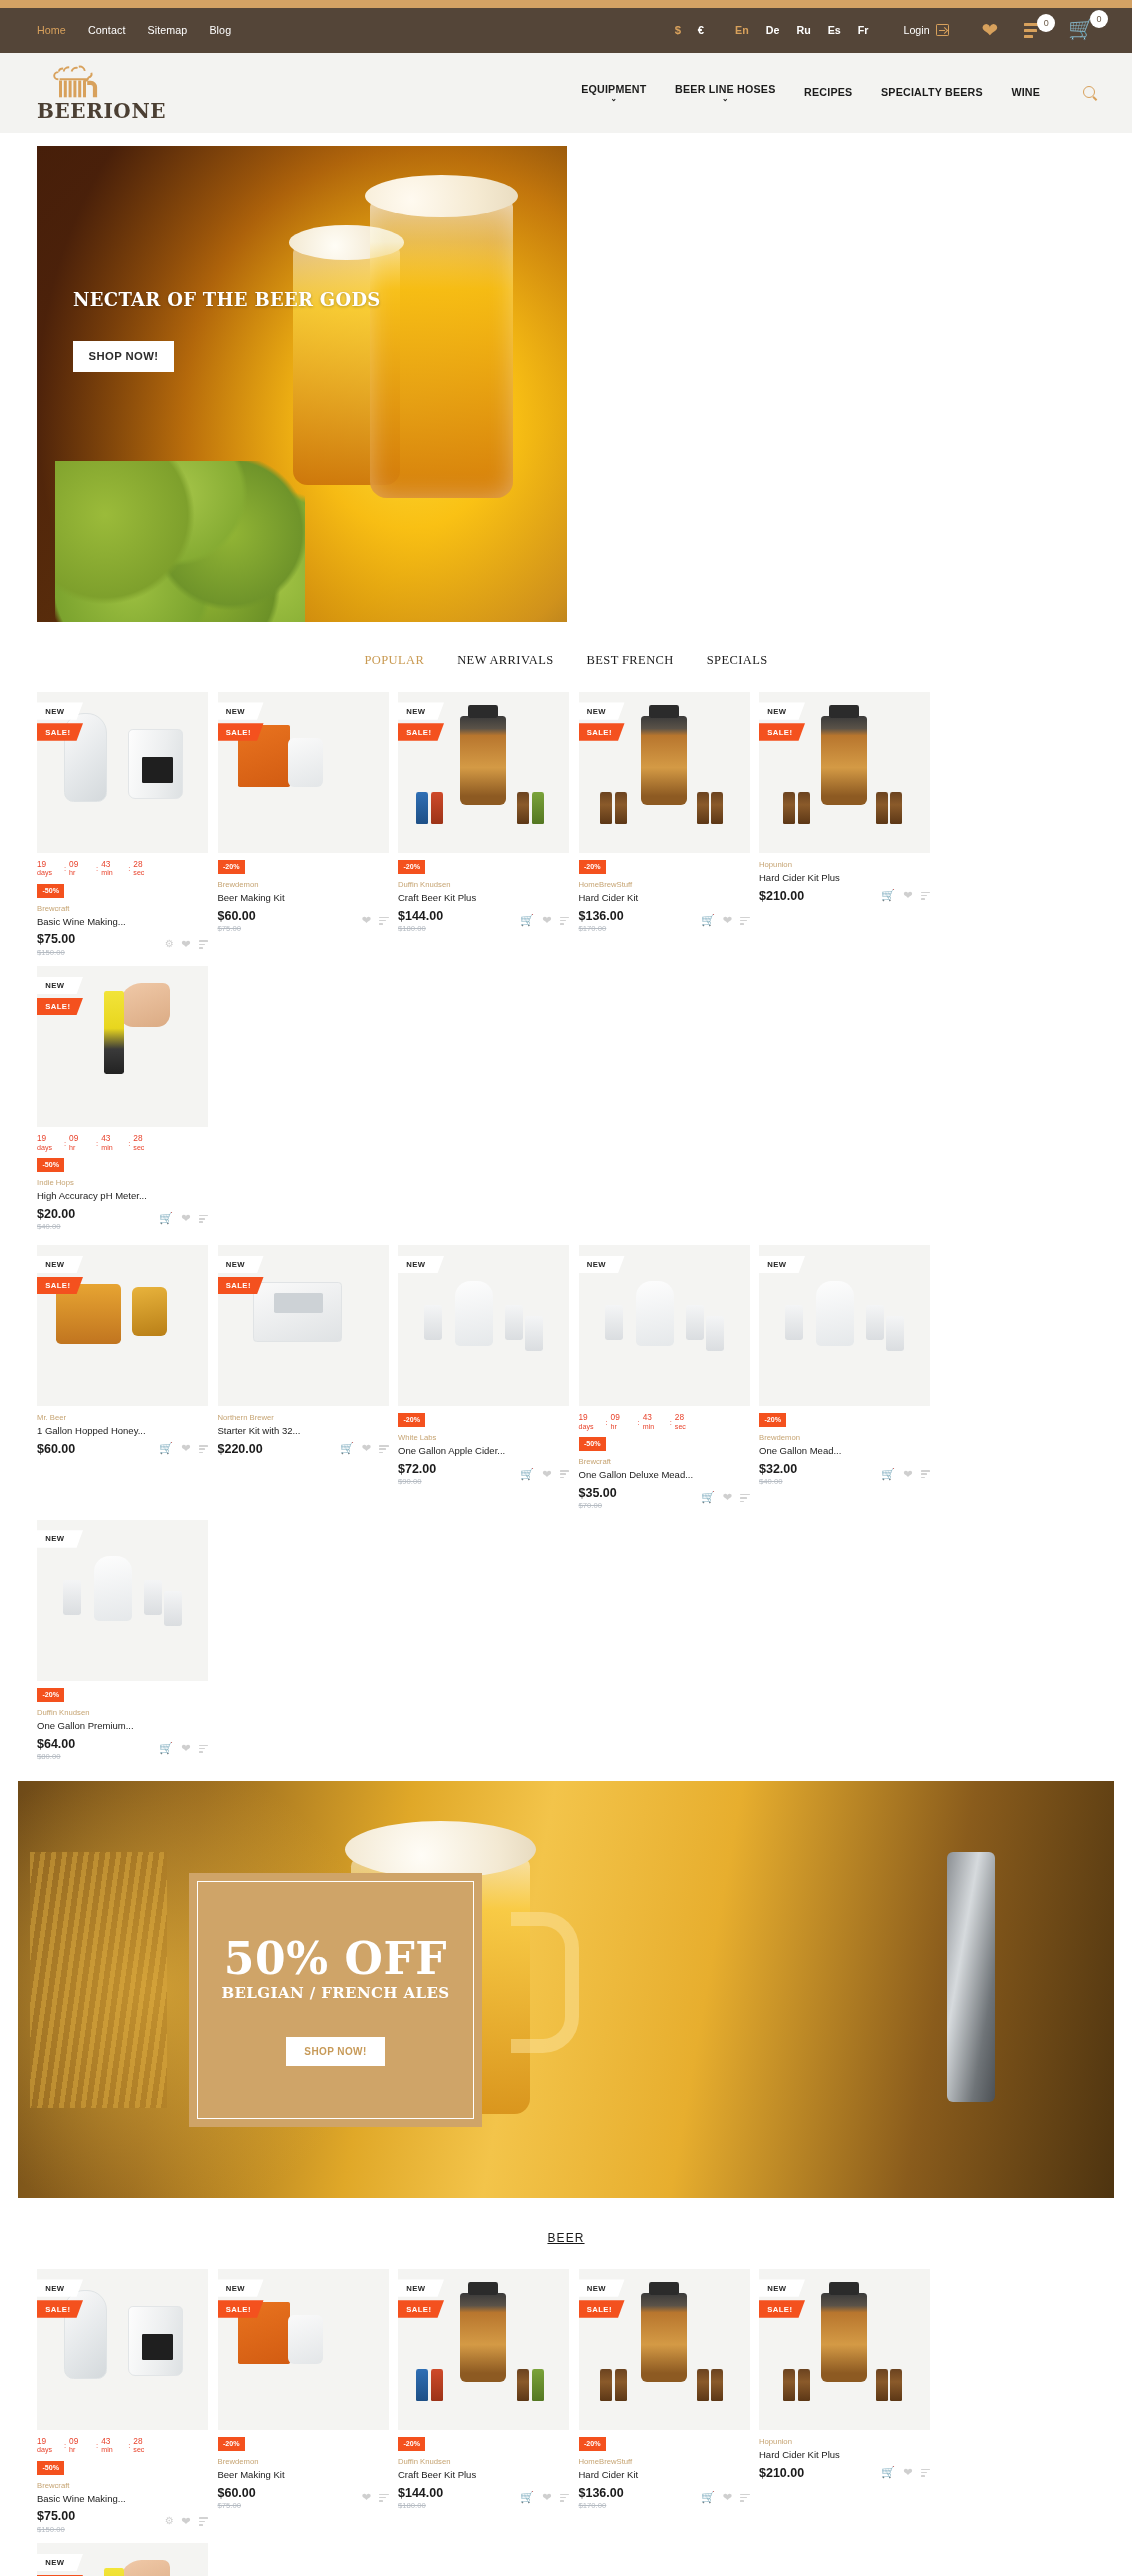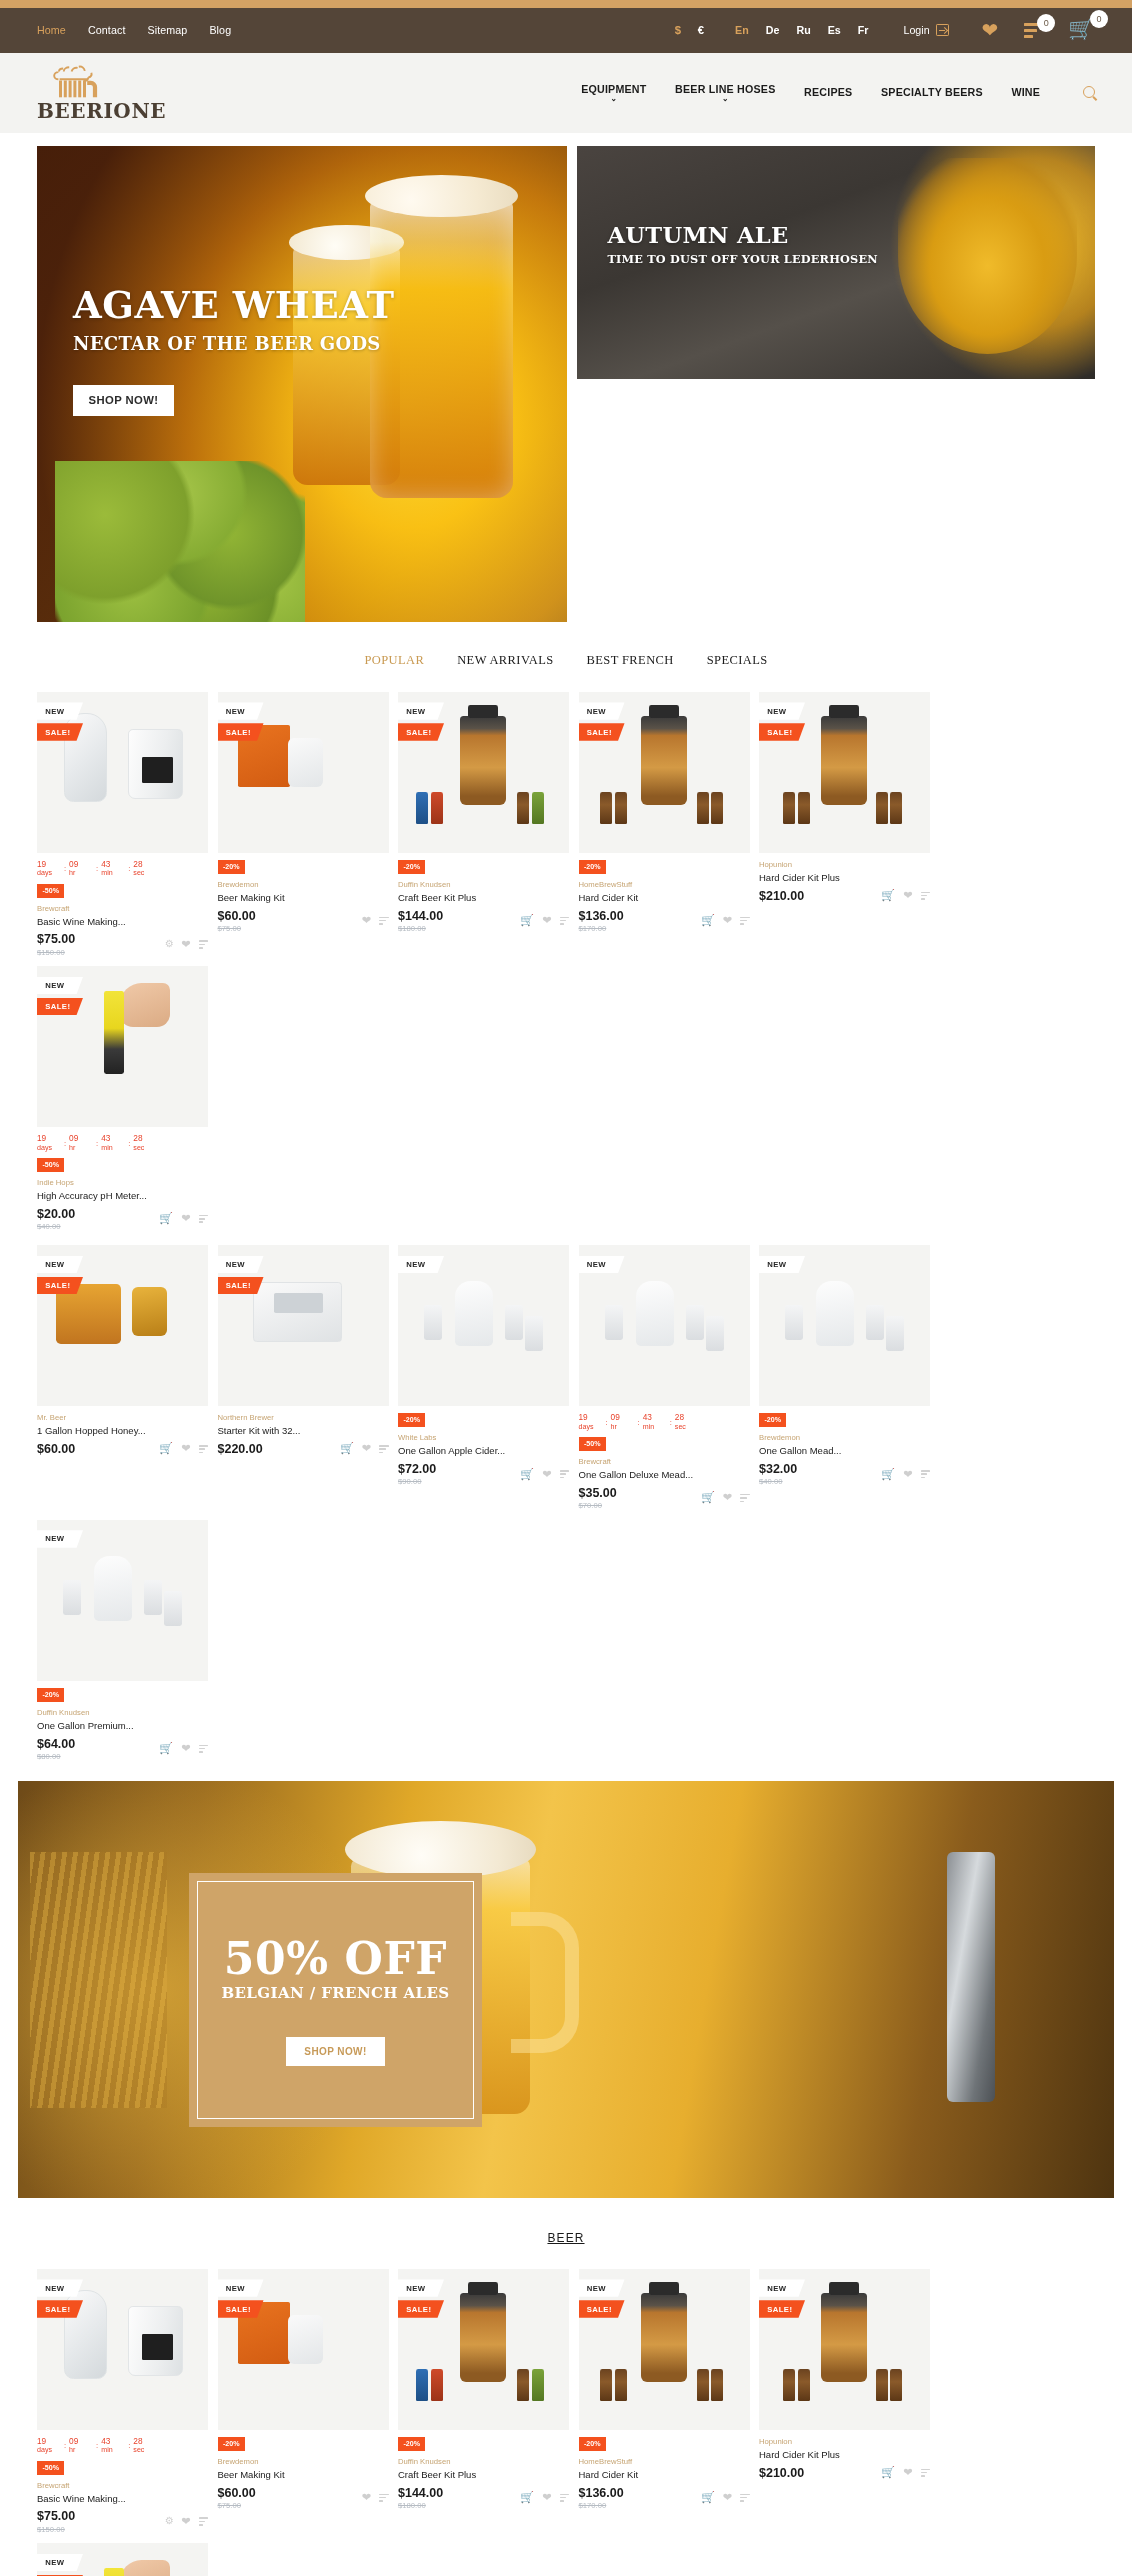--- a/index.html
+++ b/index.html
@@ -468,32 +468,25 @@
     </a>
   </nav>
 </div>
 
 <div class="hero-wrap">
   <div class="hero-main">
     <div class="hops"></div>
     <div class="glass2"></div>
     <div class="glass"></div>
     <div class="hero-main-text">
-      <div class="hero-h1">AGAVE WHEAT</div>
       <div class="hero-h2">NECTAR OF THE BEER GODS</div>
       <a class="hero-btn">SHOP NOW!</a>
     </div>
   </div>
   <div class="hero-side">
-    <div class="hero-s1">
-      <div class="hero-side-text">
-        <div class="hero-sh1">AUTUMN ALE</div>
-        <div class="hero-sh2">TIME TO DUST OFF YOUR LEDERHOSEN</div>
-      </div>
-    </div>
   </div>
 </div>
 
 <div class="tabs">
   <a class="tab active">POPULAR</a>
   <a class="tab">NEW ARRIVALS</a>
   <a class="tab">BEST FRENCH</a>
   <a class="tab">SPECIALS</a>
 </div>
 

